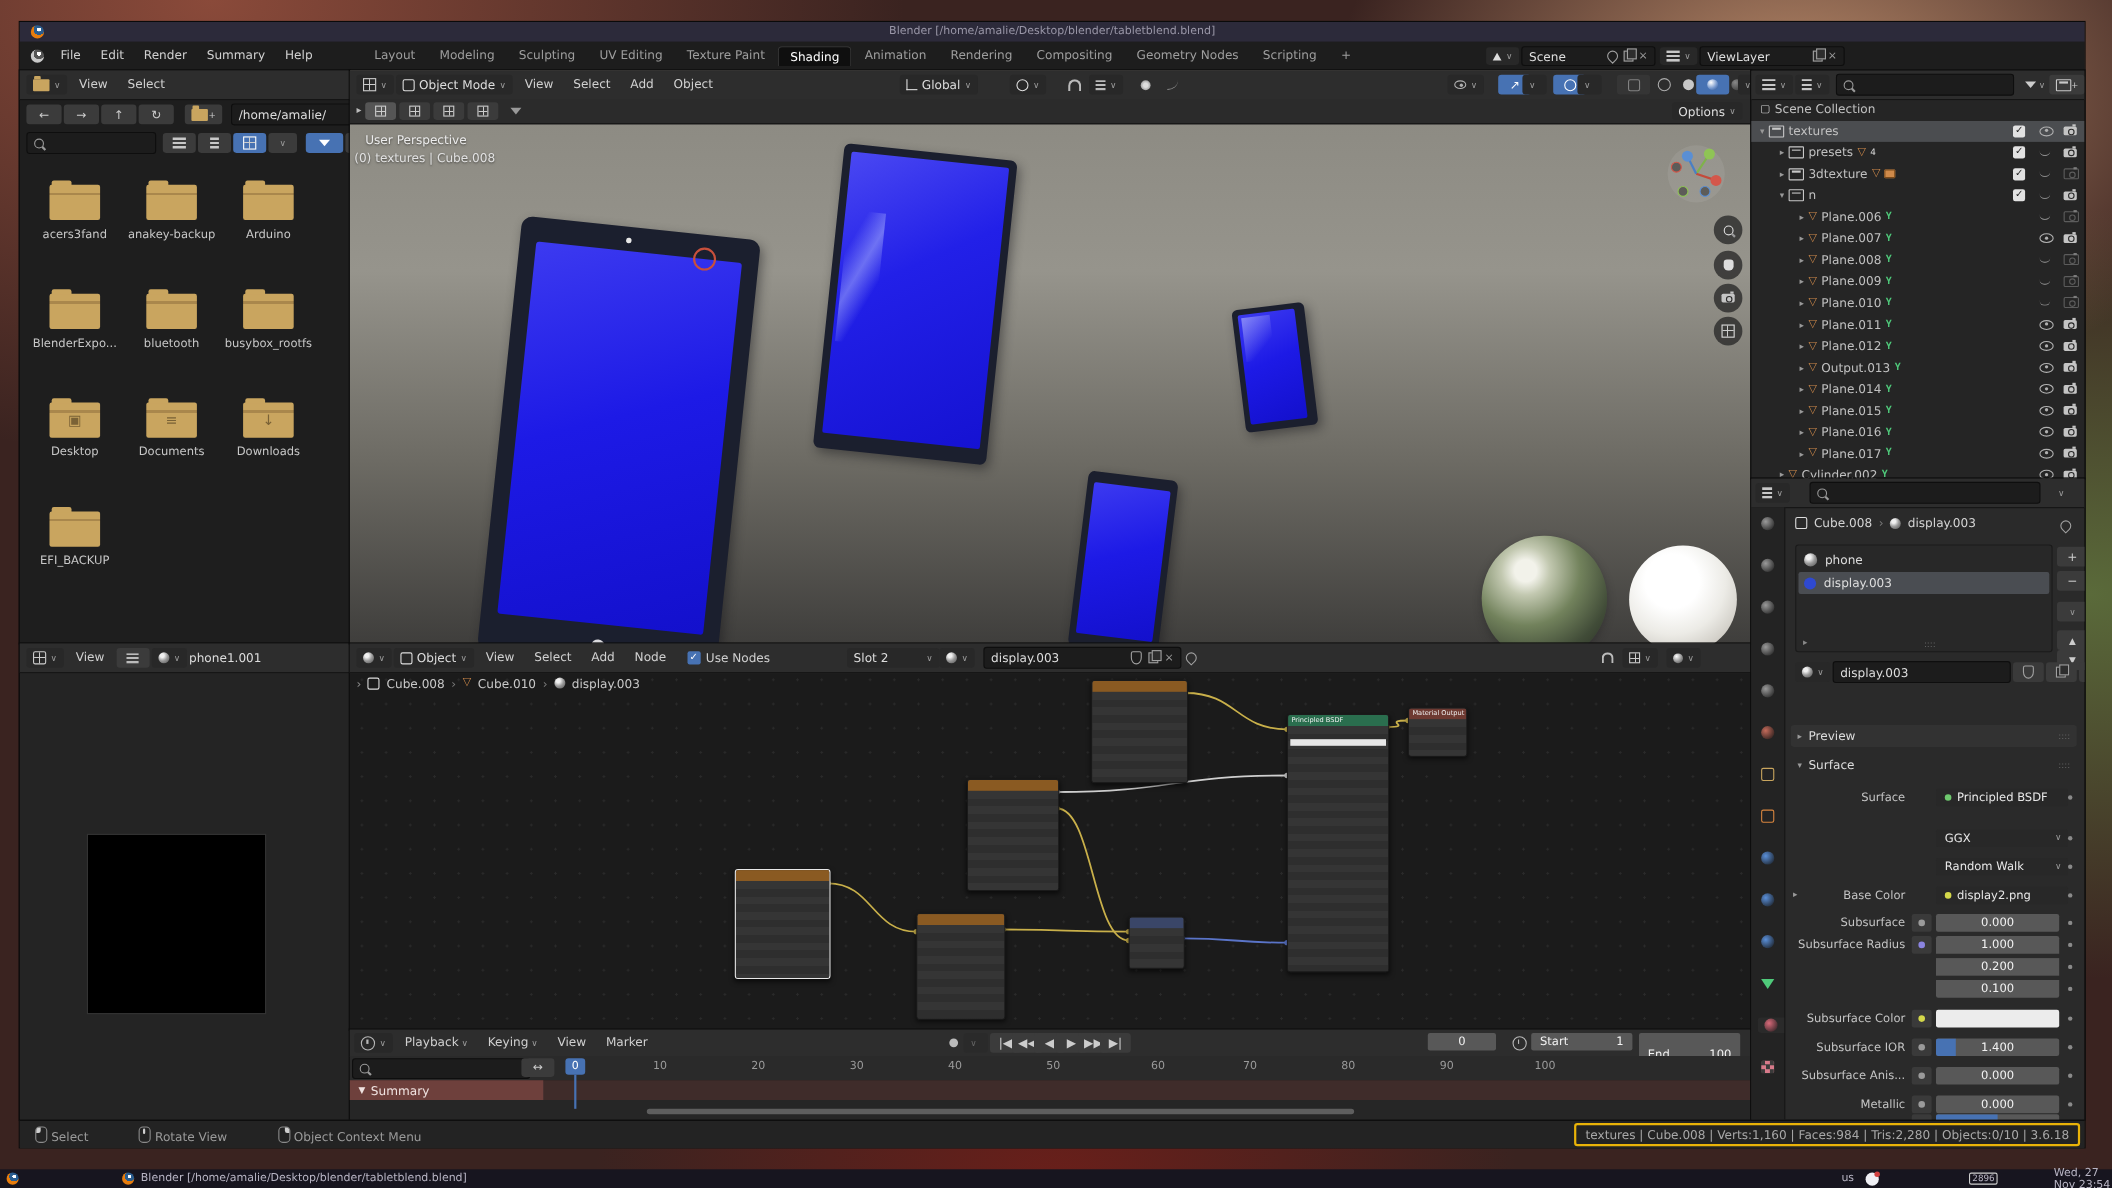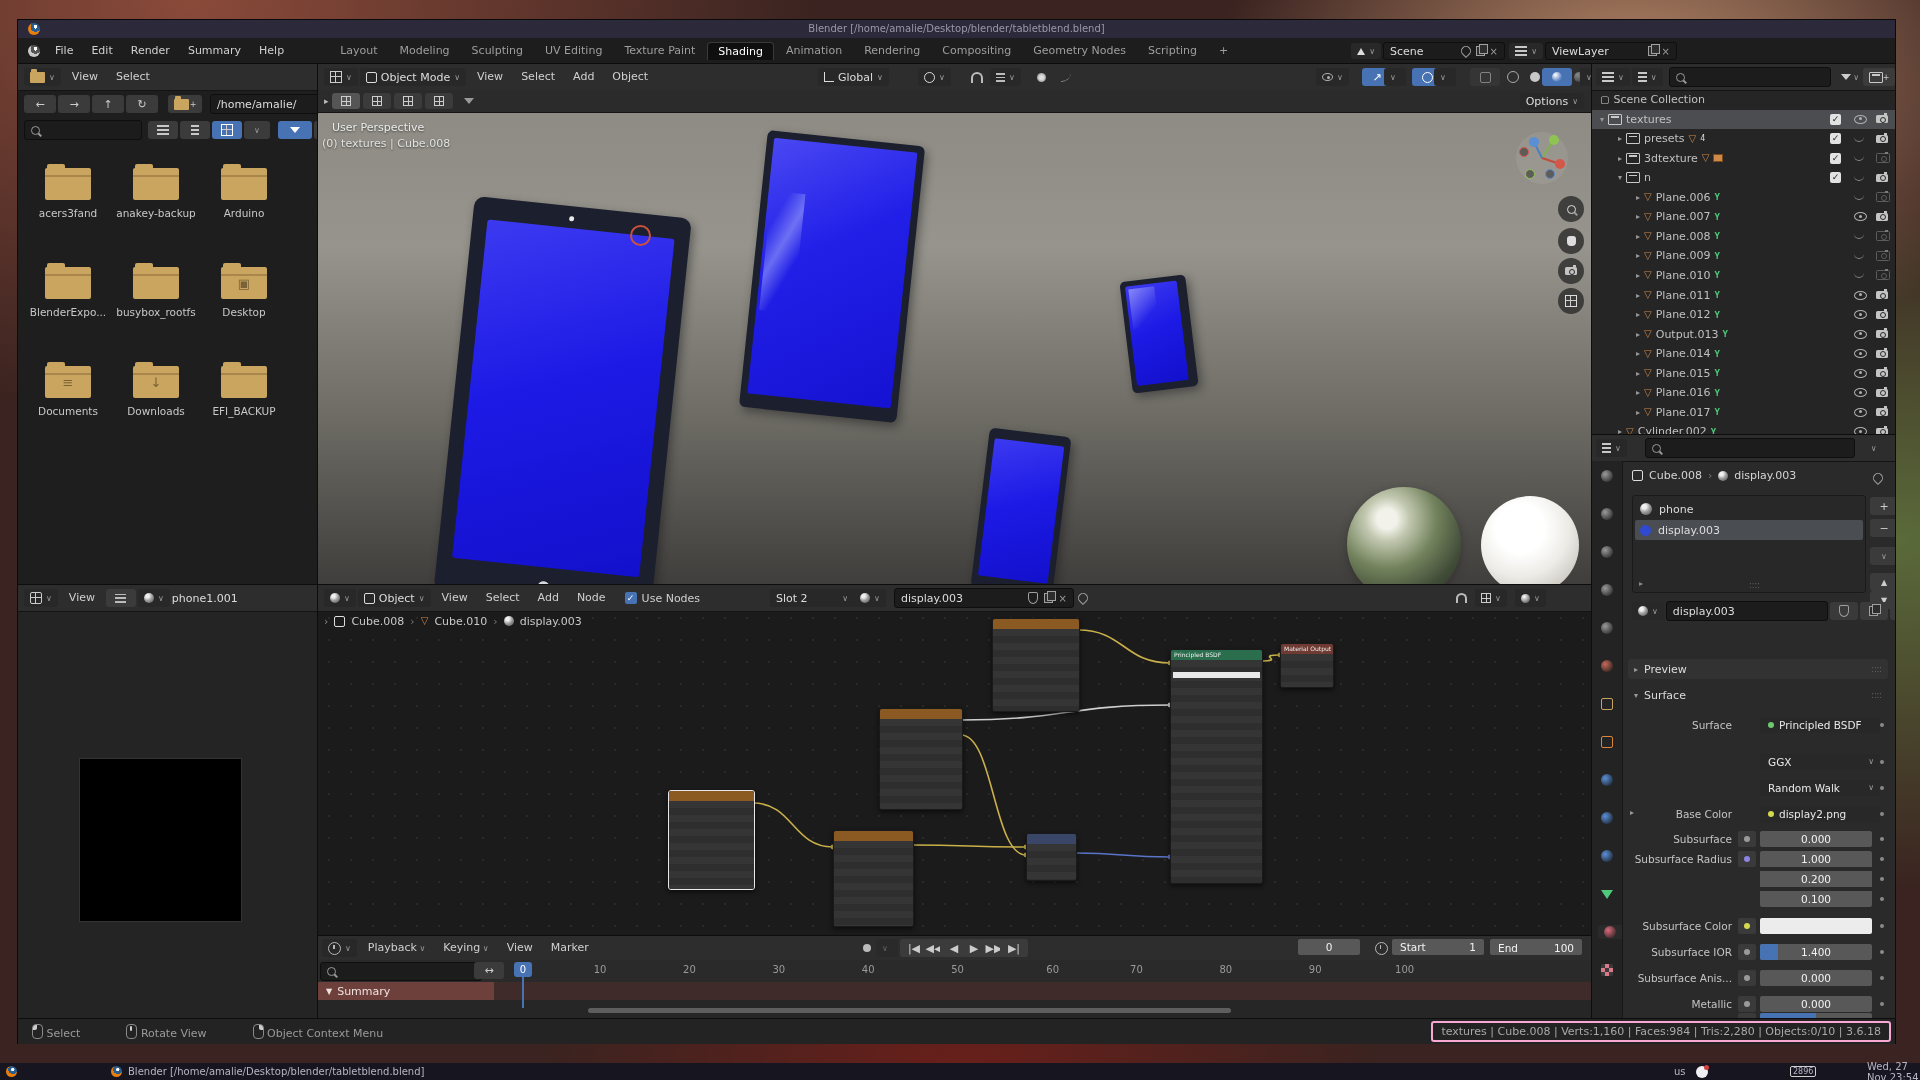--- a/index.html
+++ b/index.html
@@ -81,21 +81,21 @@
   .ticball{width:12px;height:12px;border-radius:50%}
   .ticsq{width:10px;height:10px;border:1.6px solid;border-radius:2px}
   .tictri{width:0;height:0;border-left:6px solid transparent;border-right:6px solid transparent;border-top:9px solid #4fc97a}
   .ticchk{width:12px;height:12px;border-radius:2px;background:repeating-conic-gradient(#d87a8a 0 25%,#3a3a3a 0 50%) 0 0/8px 8px}
   .magn{display:inline-block;width:8px;height:9px;border:2px solid #bbb;border-bottom:none;border-radius:6px 6px 0 0}
   .clk{display:inline-block;width:11px;height:11px;border:1.3px solid #b8b8b8;border-radius:50%;position:relative}
   .clk::after{content:"";position:absolute;left:4px;top:2px;width:1.5px;height:4px;background:#b8b8b8}
   .hamb{display:inline-block;width:11px;height:9px;background:linear-gradient(#bbb 0 1.5px,transparent 1.5px 3.5px,#bbb 3.5px 5px,transparent 5px 7px,#bbb 7px 8.5px)}
   .iclist{display:inline-block;width:12px;height:10px;background:linear-gradient(#c8c8c8 0 2px,transparent 2px 4px,#c8c8c8 4px 6px,transparent 6px 8px,#c8c8c8 8px 10px)}
   .gridg{display:inline-block;width:10px;height:10px;border:1px solid #ccc;background:linear-gradient(transparent 0 4px,#ccc 4px 5px,transparent 5px),linear-gradient(90deg,transparent 0 4px,#ccc 4px 5px,transparent 5px)}
-  .statbox{border:2px solid #f9a8d4;border-radius:3px;padding:2px 8px;color:#a8a8a8}
+  .statbox{border:2px solid #eab308;border-radius:3px;padding:2px 8px;color:#a8a8a8}
   #taskbar{position:absolute;left:0;top:1063px;width:1920px;height:17px;background:#17151f;display:flex;align-items:center;color:#b8b5c4;font-size:10px}
   .disc{width:12px;height:12px;border-radius:50%;background:#f0f0f5;position:relative}
   .disc::after{content:"";position:absolute;right:-1px;top:-1px;width:5px;height:5px;border-radius:50%;background:#d04040}
 </style>
 </head>
 <body>
 
 <div id="win">
   <div id="titlebar">
     <div class="blogo abs" style="left:10px;top:3px"></div>
@@ -210,20 +210,24 @@
           <div class="fico"></div>
           <div class="lbl">anakey-backup</div>
         </div>
         <div class="ftile">
           <div class="fico"></div>
           <div class="lbl">Arduino</div>
         </div>
         <div class="ftile">
           <div class="fico"></div>
           <div class="lbl">BlenderExpo...</div>
+        </div>
+        <div class="ftile">
+          <div class="fico"></div>
+          <div class="lbl">bluetooth</div>
         </div>
         <div class="ftile">
           <div class="fico"></div>
           <div class="lbl">busybox_rootfs</div>
         </div>
         <div class="ftile">
           <div class="fico">▣</div>
           <div class="lbl">Desktop</div>
         </div>
         <div class="ftile">
@@ -549,21 +553,21 @@
       <span class="btn" style="position:absolute;left:662px;width:18px">▶▶</span>
       <span class="btn" style="position:absolute;left:682px;width:18px">▶|</span>
       <span class="pv" style="left:980px;top:3px;width:62px">0</span>
       <span class="btn" style="position:absolute;left:1048px;width:20px;background:transparent">
           <span class="clk"></span>
         </span>
       <span class="pv" style="left:1074px;top:3px;width:92px;display:flex;justify-content:space-between;padding:0 8px;box-sizing:border-box">
           <span>Start</span>
           <span>1</span>
         </span>
-      <span class="pv" style="left:1172px;top:3px;width:92px;display:flex;justify-content:space-between;padding:1px 8px;box-sizing:border-box">
+      <span class="pv" style="left:1172px;top:3px;width:92px;display:flex;justify-content:space-between;padding:12px 8px;box-sizing:border-box">
           <span>End</span>
           <span>100</span>
         </span>
     </div>
     <div id="ruler" style="position:absolute;left:0;top:24px;width:100%;height:22px;background:#2a2a2a;border-bottom:1px solid #1a1a1a;color:#9a9a9a;font-size:10px">
         <div style="position: absolute; top: 4px; left: 270px; width: 24px; text-align: center;">10</div>
         <div style="position: absolute; top: 4px; left: 359.4px; width: 24px; text-align: center;">20</div>
         <div style="position: absolute; top: 4px; left: 448.8px; width: 24px; text-align: center;">30</div>
         <div style="position: absolute; top: 4px; left: 538.2px; width: 24px; text-align: center;">40</div>
         <div style="position: absolute; top: 4px; left: 627.6px; width: 24px; text-align: center;">50</div>

